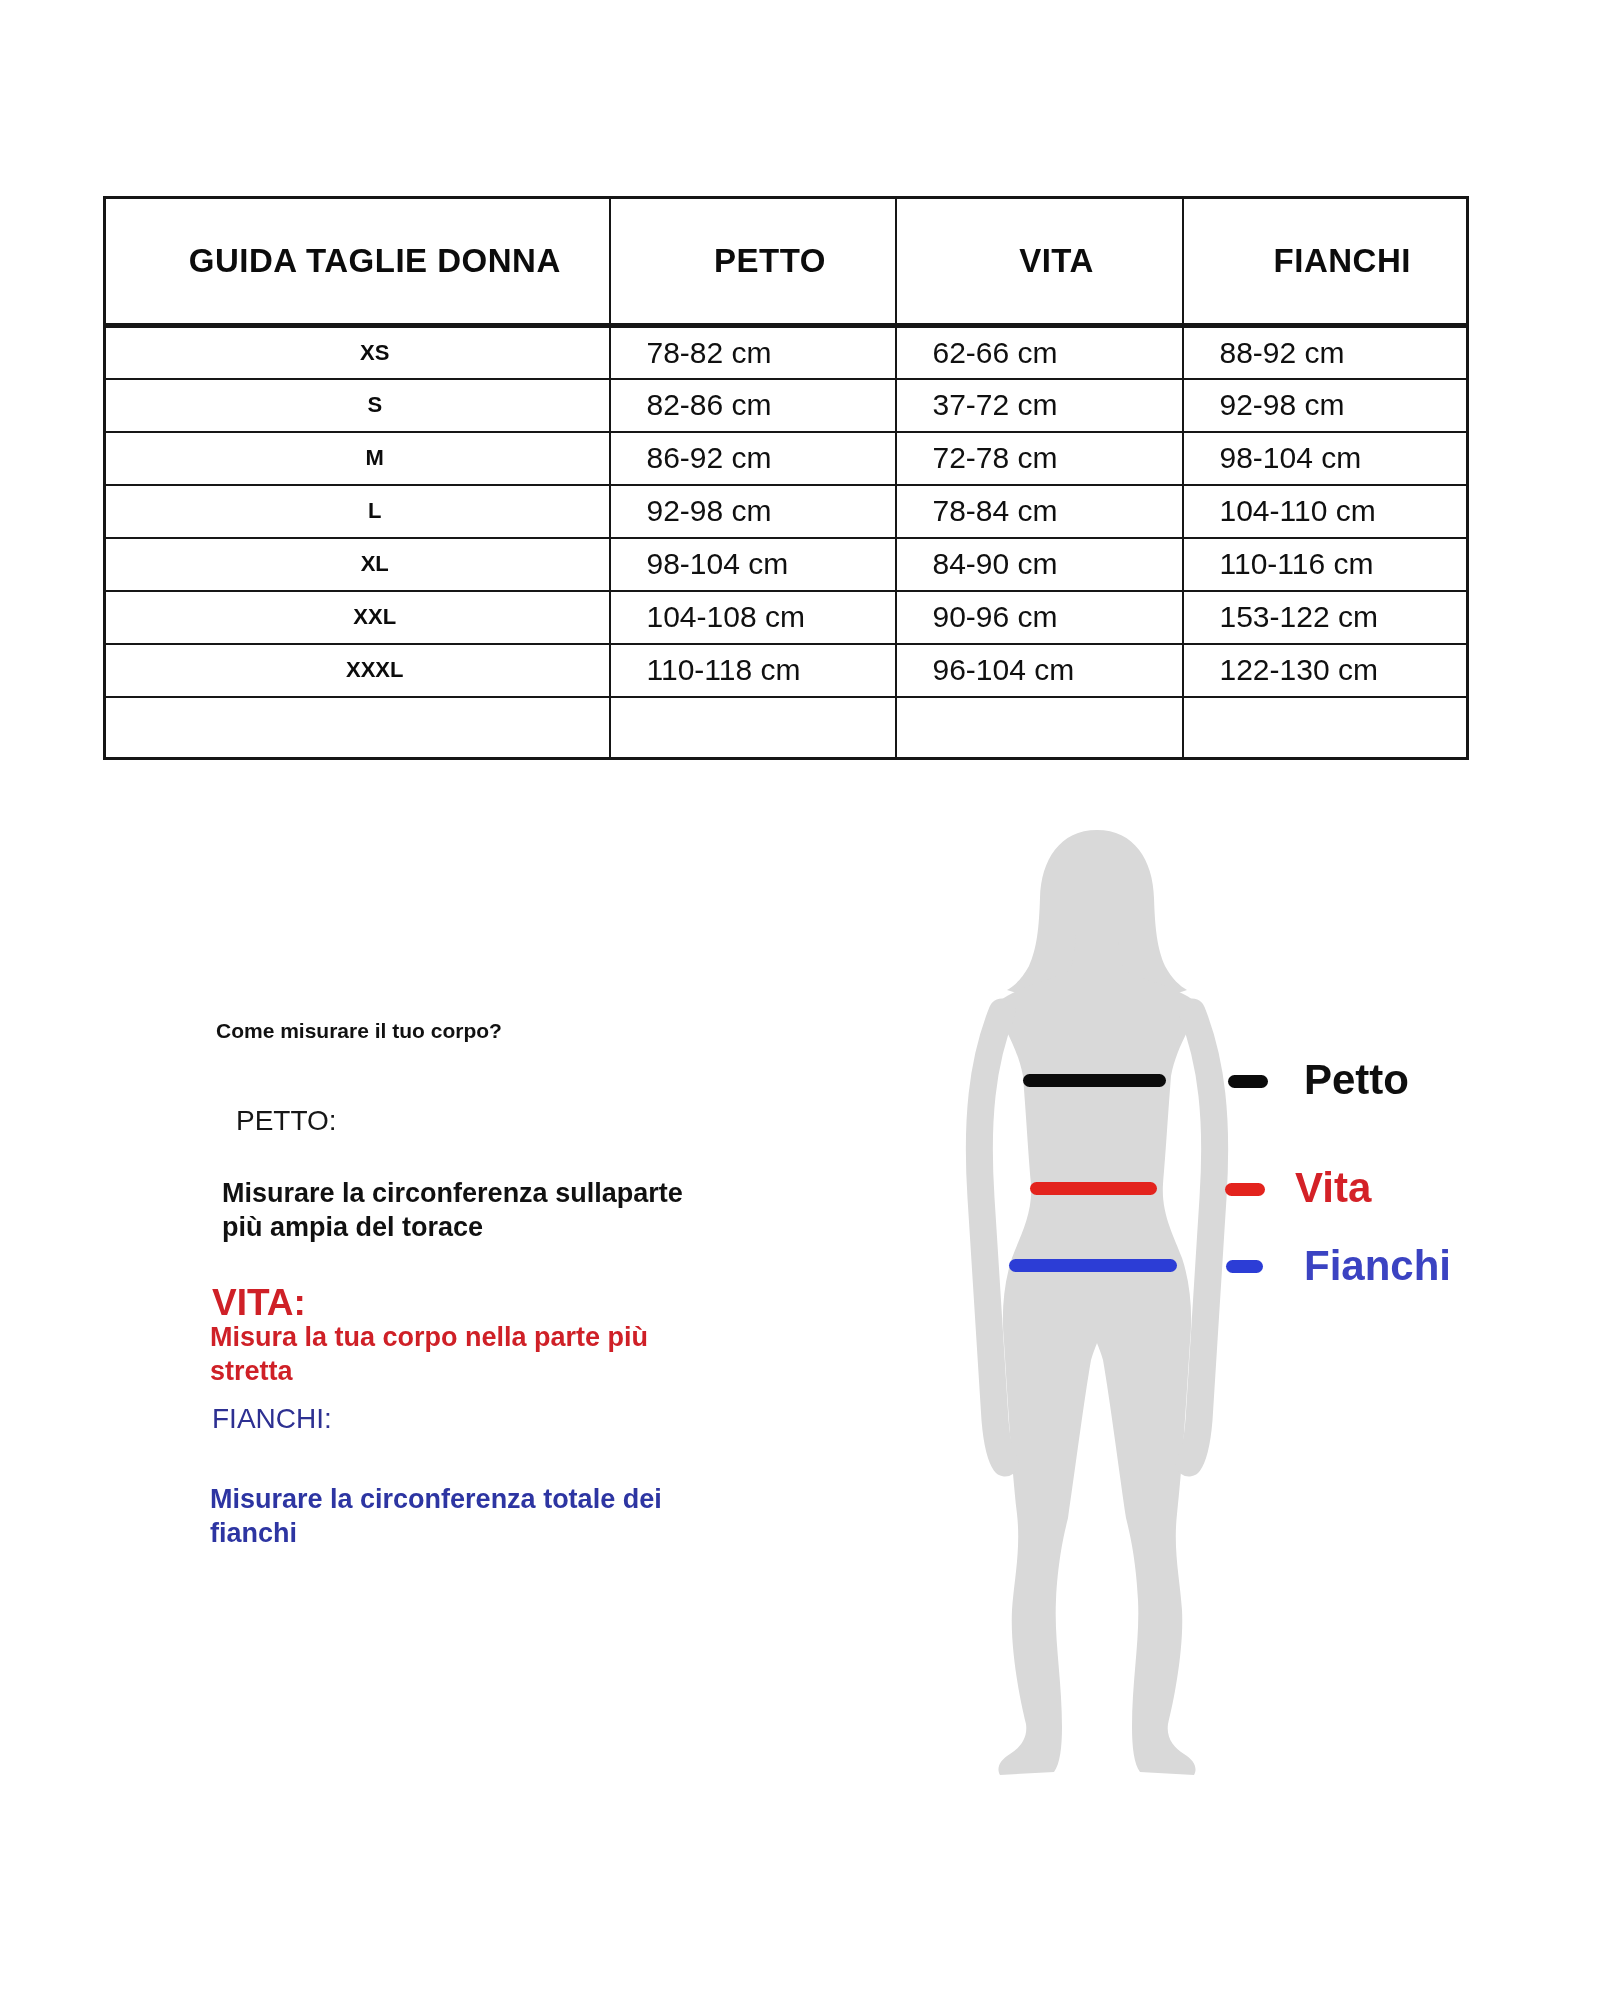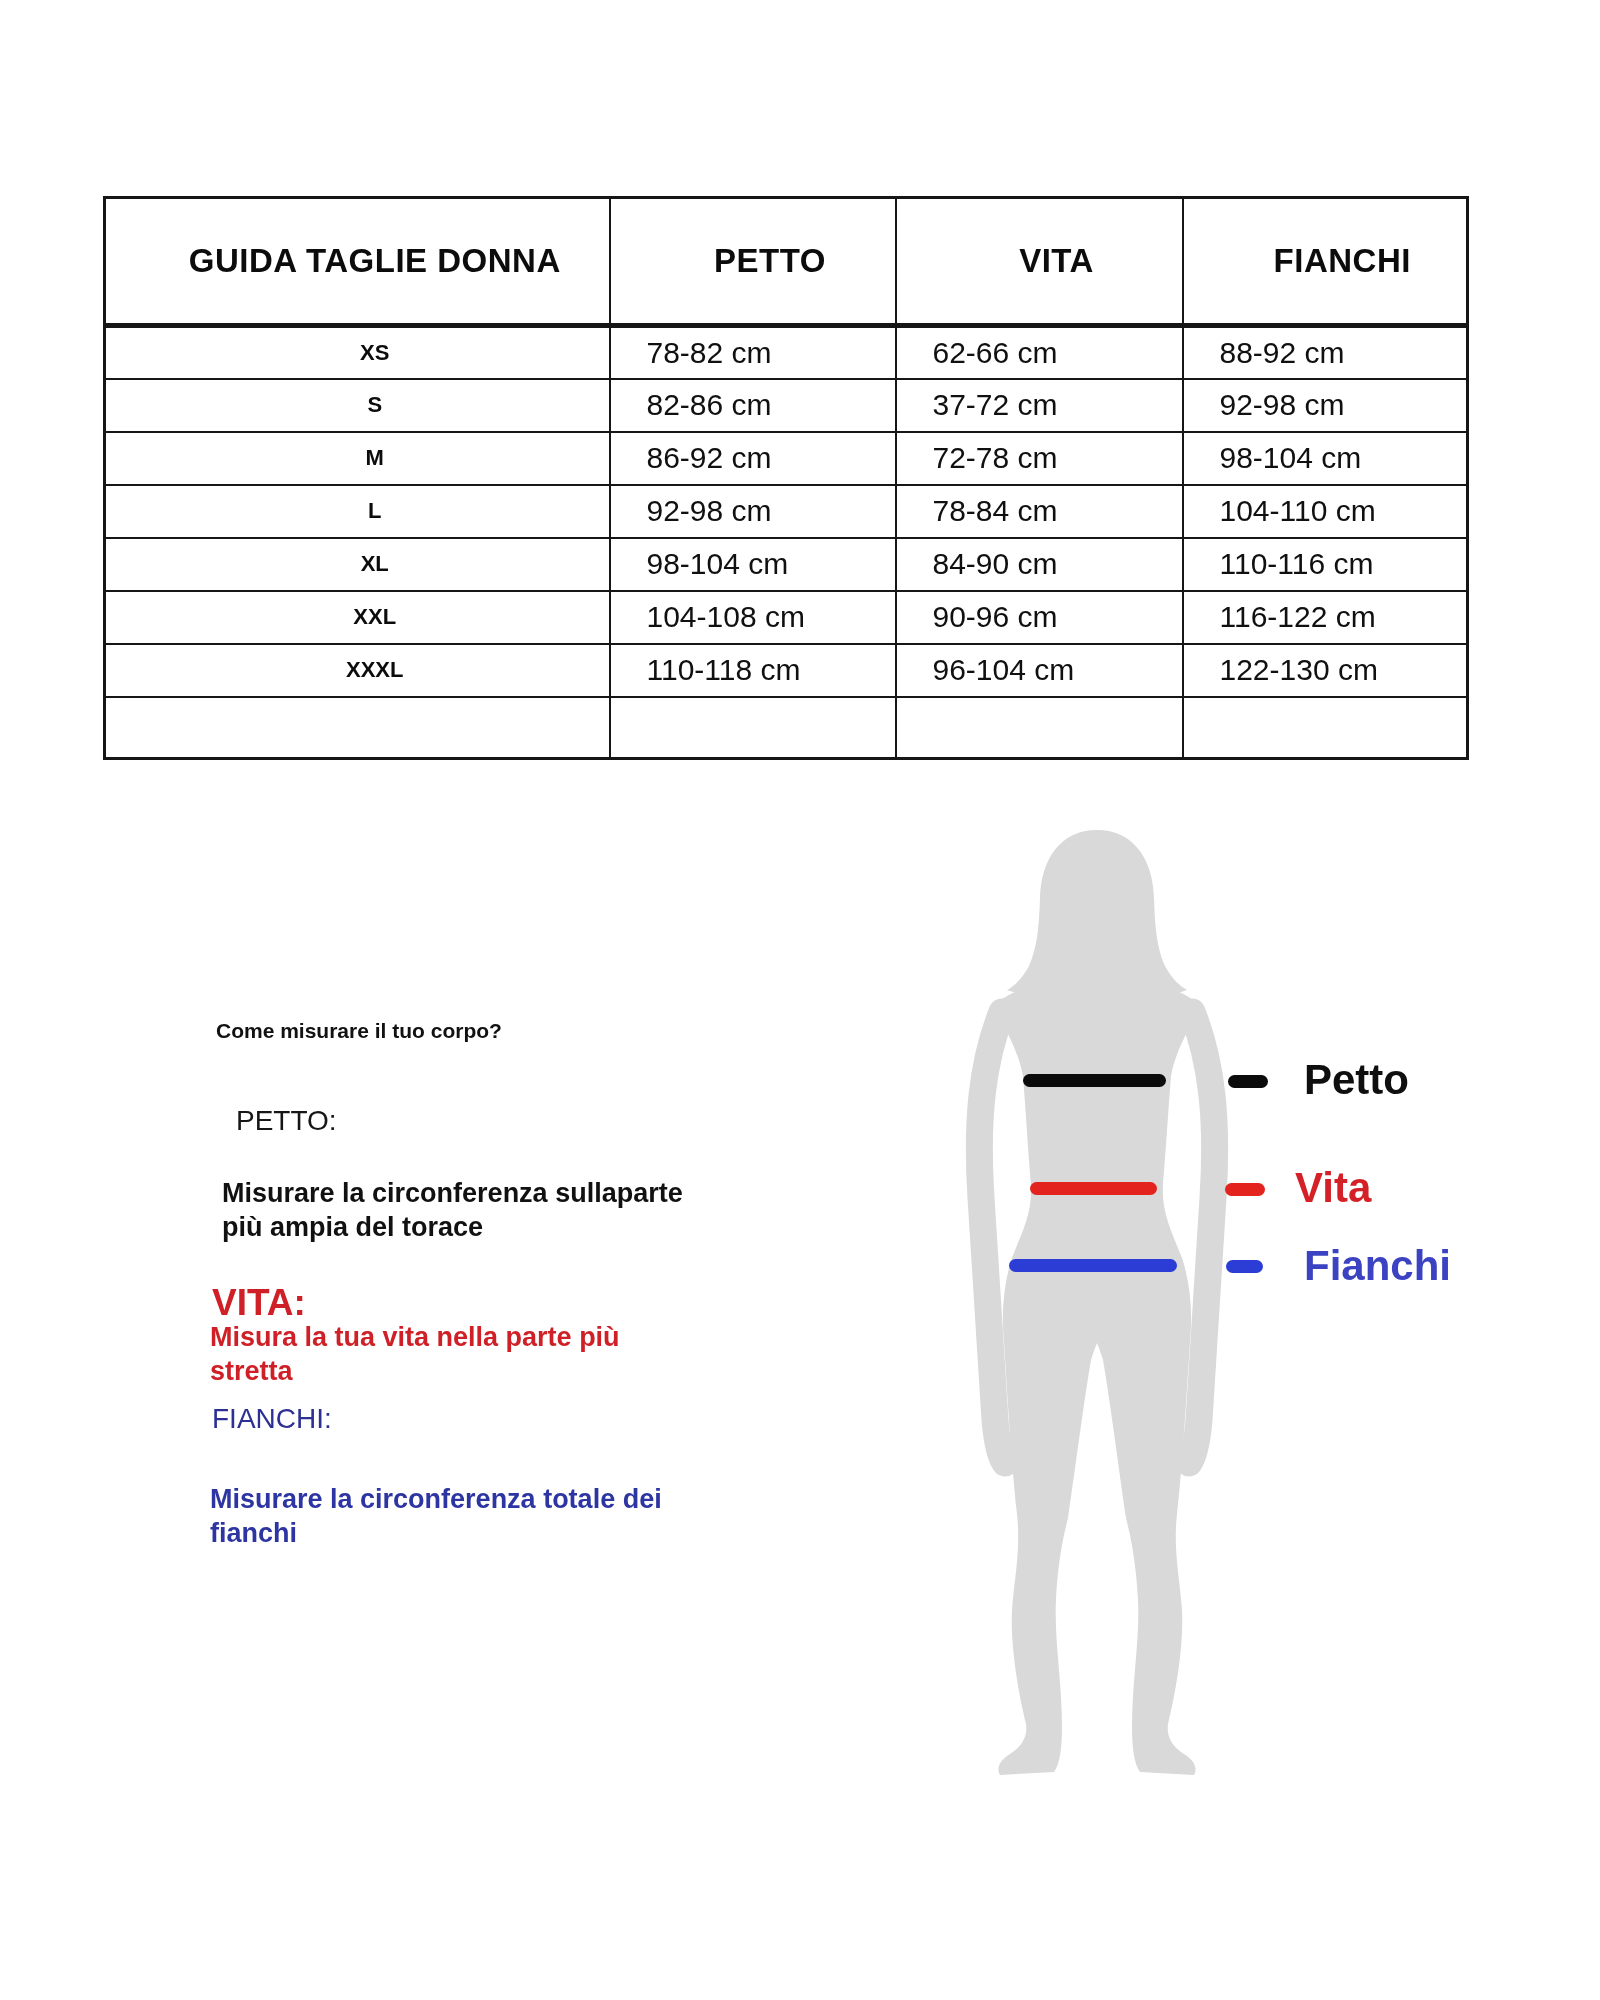--- a/index.html
+++ b/index.html
@@ -96,42 +96,42 @@
       <tr>
         <td class="size-cell">XL</td>
         <td class="val-cell">98-104 cm</td>
         <td class="val-cell">84-90 cm</td>
         <td class="val-cell">110-116 cm</td>
       </tr>
       <tr>
         <td class="size-cell">XXL</td>
         <td class="val-cell">104-108 cm</td>
         <td class="val-cell">90-96 cm</td>
-        <td class="val-cell">116-122 cm</td>
+        <td class="val-cell">153-122 cm</td>
       </tr>
       <tr>
         <td class="size-cell">XXXL</td>
         <td class="val-cell">110-118 cm</td>
         <td class="val-cell">96-104 cm</td>
         <td class="val-cell">122-130 cm</td>
       </tr>
       <tr class="empty-row">
         <td class="size-cell"></td>
         <td class="val-cell"></td>
         <td class="val-cell"></td>
         <td class="val-cell"></td>
       </tr>
     </tbody>
   </table>
 
   <div class="txt intro">Come misurare il tuo corpo?</div>
   <div class="txt petto-h">PETTO:</div>
   <div class="txt petto-b">Misurare la circonferenza sullaparte più ampia del torace</div>
   <div class="txt vita-h">VITA:</div>
-  <div class="txt vita-b">Misura la tua vita nella parte più stretta</div>
+  <div class="txt vita-b">Misura la tua corpo nella parte più stretta</div>
   <div class="txt fianchi-h">FIANCHI:</div>
   <div class="txt fianchi-b">Misurare la circonferenza totale dei fianchi</div>
 
   <svg class="figure-svg" viewBox="0 0 300 970" aria-hidden="true">
     <g fill="#d9d9d9" stroke="none">
 
       <path d="M147,12 C110,12 91,42 90,80 C89,110 87,130 79,148
         C72,161 64,168 57,172 C80,181 103,173 113,161 C124,170 170,170 181,161
         C191,173 214,181 237,172 C230,168 222,161 215,148 C207,130 205,110 204,80
         C203,42 184,12 147,12 Z"></path>

